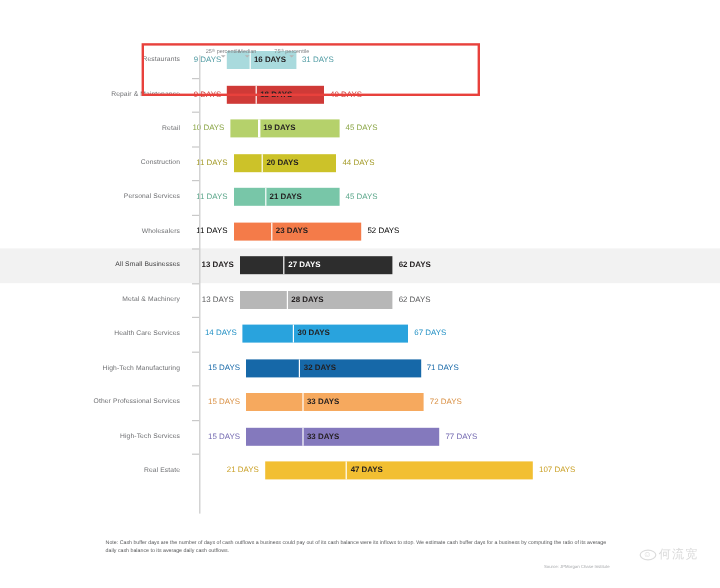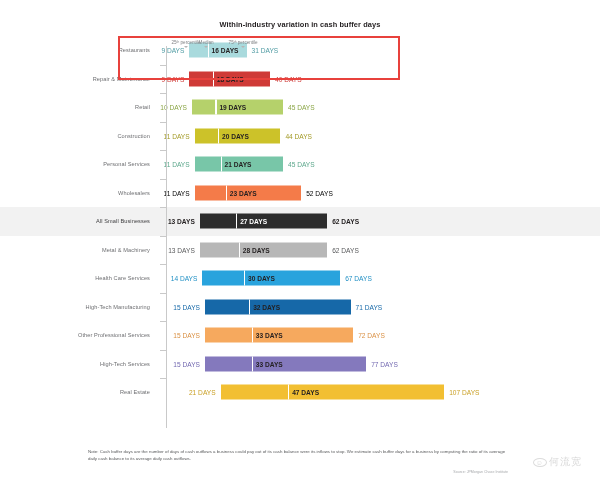--- a/index.html
+++ b/index.html
@@ -114,21 +114,20 @@
   .watermark .wm-face{
     font-size:7px;border:1px solid #dcdcdc;border-radius:50%;
     padding:0 2px;
   }
 </style>
 </head>
 <body>
 
 <div class="chart-wrap">
 
-  <div class="chart-title">Within-industry variation in cash buffer days</div>
 
   <div class="axis-line"></div>
 
   <div class="rows" id="rows-host">
       <div class="row">
         <div class="row-label">Restaurants</div>
         <div class="plot">
           <div class="bar" style="left: 23.4px; width: 57.2px; background: rgb(169, 218, 221);">
             <div class="median-line" style="left: 18.2px;"></div>
             <div class="median-label" style="left: 22.2px;">16 DAYS</div>

